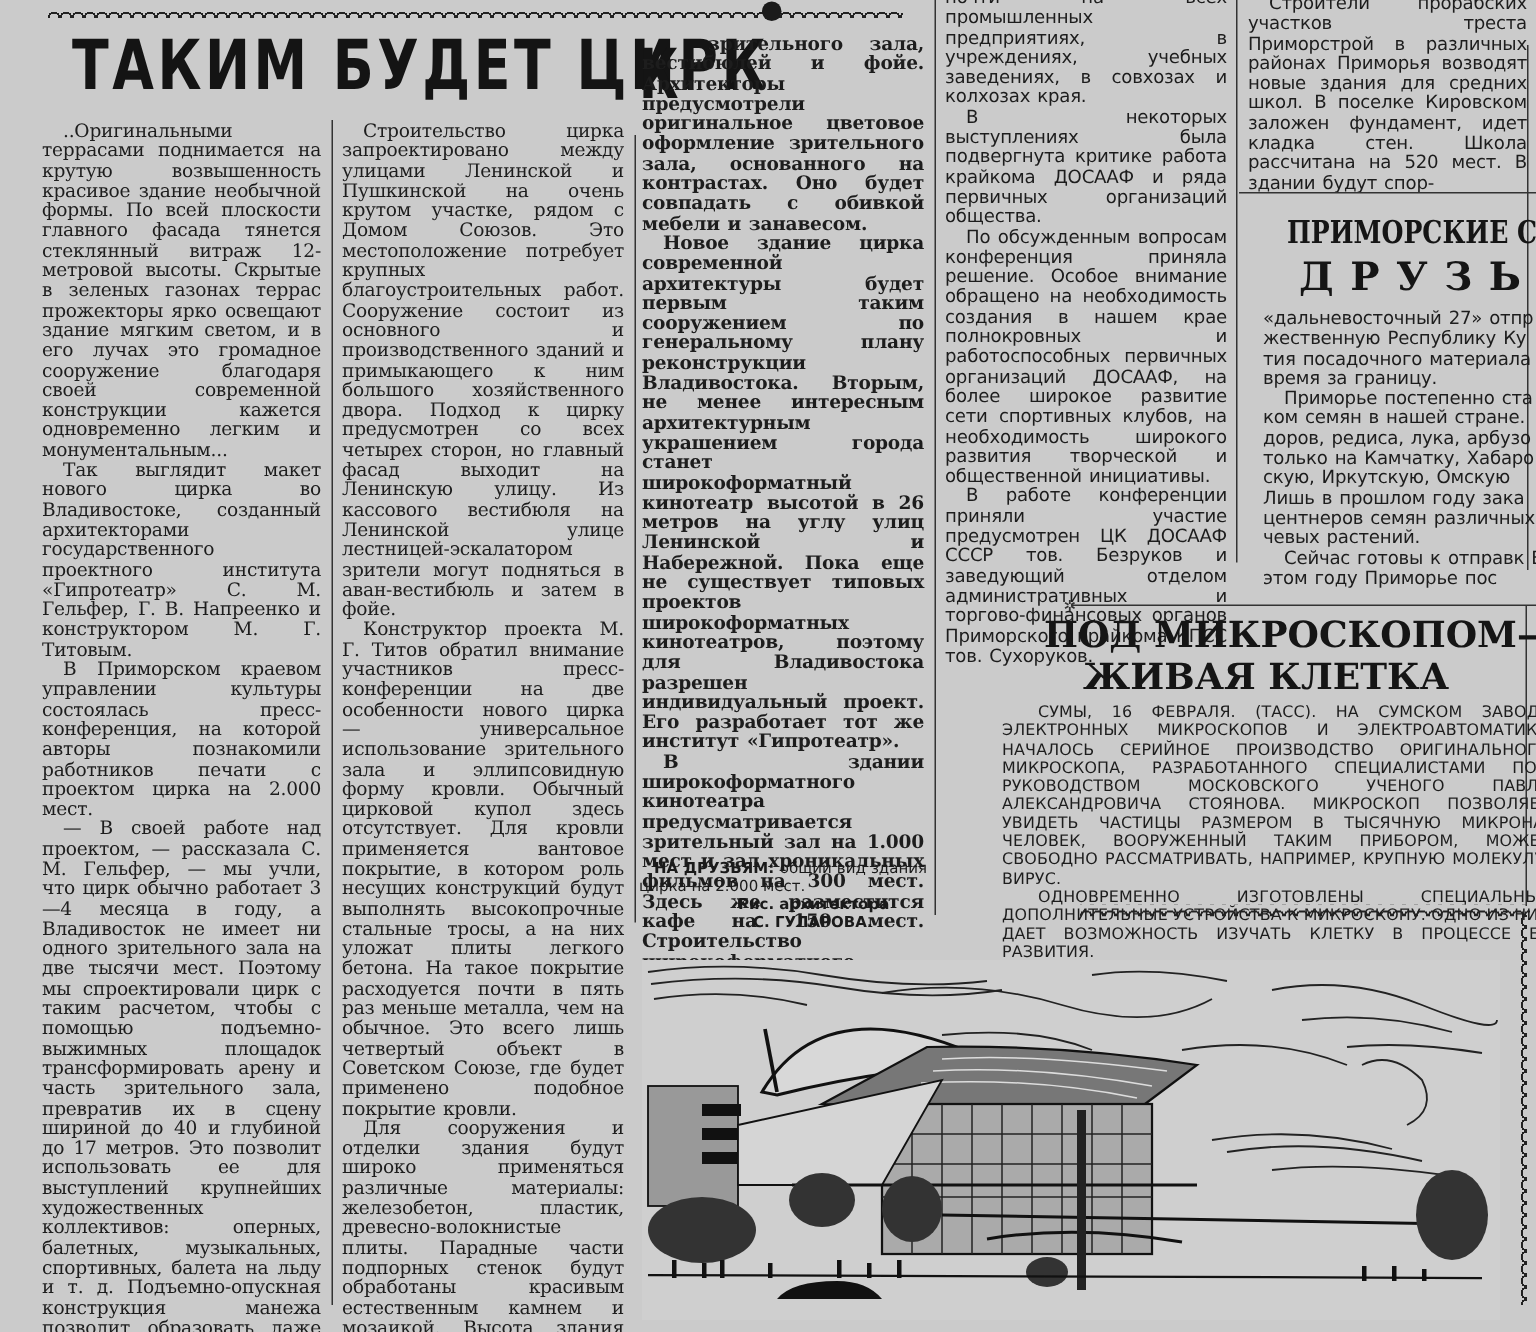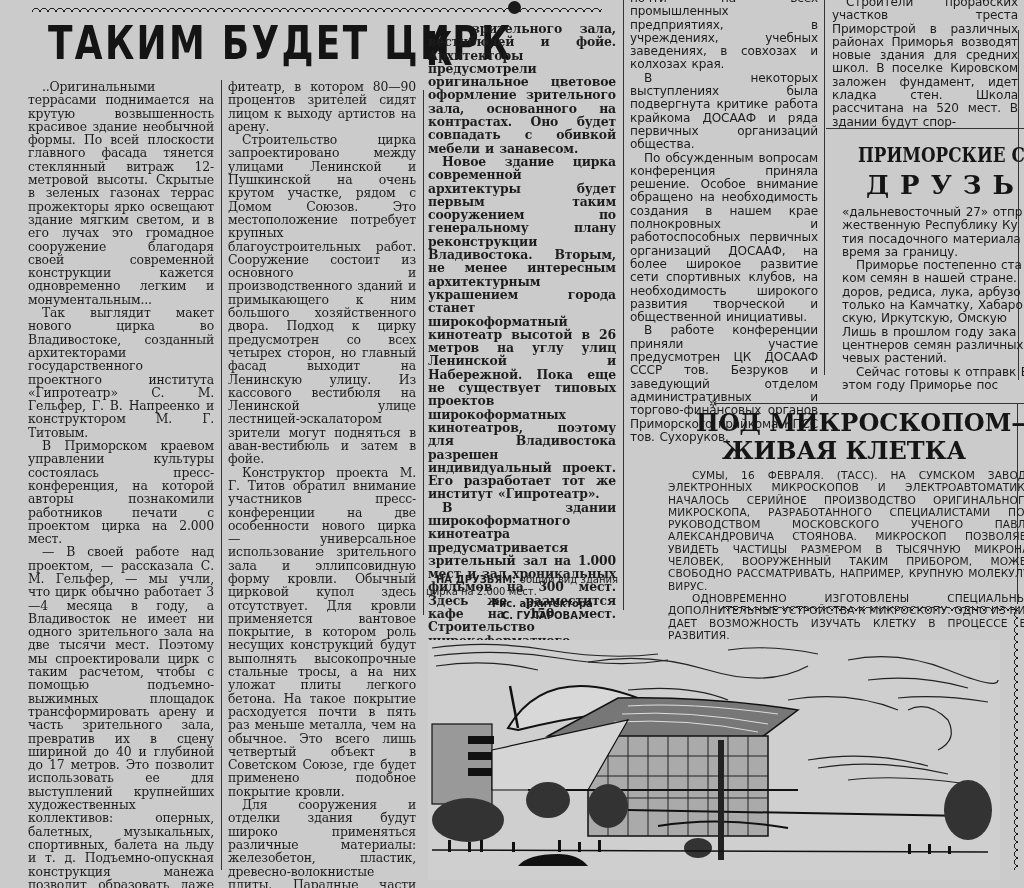--- a/index.html
+++ b/index.html
@@ -71,21 +71,20 @@
 
   <div class="col" style="left:28px; top:80px; width:186px;">
     <p>..Оригинальными террасами поднимается на крутую возвышенность красивое здание необычной формы. По всей плоскости главного фасада тянется стеклянный витраж 12-метровой высоты. Скрытые в зеленых газонах террас прожекторы ярко освещают здание мягким светом, и в его лучах это громадное сооружение благодаря своей современной конструкции кажется одновременно легким и монументальным...</p>
     <p>Так выглядит макет нового цирка во Владивостоке, созданный архитекторами государственного проектного института «Гипротеатр» С. М. Гельфер, Г. В. Напреенко и конструктором М. Г. Титовым.</p>
     <p>В Приморском краевом управлении культуры состоялась пресс-конференция, на которой авторы познакомили работников печати с проектом цирка на 2.000 мест.</p>
     <p>— В своей работе над проектом, — рассказала С. М. Гельфер, — мы учли, что цирк обычно работает 3—4 месяца в году, а Владивосток не имеет ни одного зрительного зала на две тысячи мест. Поэтому мы спроектировали цирк с таким расчетом, чтобы с помощью подъемно-выжимных площадок трансформировать арену и часть зрительного зала, превратив их в сцену шириной до 40 и глубиной до 17 метров. Это позволит использовать ее для выступлений крупнейших художественных коллективов: оперных, балетных, музыкальных, спортивных, балета на льду и т. д. Подъемно-опускная конструкция манежа позволит образовать даже водный бассейн с каскадами и фонтанами. Зал может служить и кинотеатром для обычных и широкоэкранных фильмов.</p>
 
   </div>
 
   <div class="col" style="left:228px; top:80px; width:188px;">
-    <p class="noind">фитеатр, в котором 80—90 процентов зрителей сидят лицом к выходу артистов на арену.</p>
     <p>Строительство цирка запроектировано между улицами Ленинской и Пушкинской на очень крутом участке, рядом с Домом Союзов. Это местоположение потребует крупных благоустроительных работ. Сооружение состоит из основного и производственного зданий и примыкающего к ним большого хозяйственного двора. Подход к цирку предусмотрен со всех четырех сторон, но главный фасад выходит на Ленинскую улицу. Из кассового вестибюля на Ленинской улице лестницей-эскалатором зрители могут подняться в аван-вестибюль и затем в фойе.</p>
     <p>Конструктор проекта М. Г. Титов обратил внимание участников пресс-конференции на две особенности нового цирка — универсальное использование зрительного зала и эллипсовидную форму кровли. Обычный цирковой купол здесь отсутствует. Для кровли применяется вантовое покрытие, в котором роль несущих конструкций будут выполнять высокопрочные стальные тросы, а на них уложат плиты легкого бетона. На такое покрытие расходуется почти в пять раз меньше металла, чем на обычное. Это всего лишь четвертый объект в Советском Союзе, где будет применено подобное покрытие кровли.</p>
     <p>Для сооружения и отделки здания будут широко применяться различные материалы: железобетон, пластик, древесно-волокнистые плиты. Парадные части подпорных стенок будут обработаны красивым естественным камнем и мозаикой. Высота здания цирка 28 метров. Сложные устройства обеспечат скрытое от глаз освещение.</p>
   </div>
 
   <div class="dropcap">К</div>
   <div class="col" style="left:428px; top:22px; width:188px;font-weight:bold;">
     <p class="noind" style="text-indent:44px;">зрительного зала, вестибюлей и фойе. Архитекторы предусмотрели оригинальное цветовое оформление зрительного зала, основанного на контрастах. Оно будет совпадать с обивкой мебели и занавесом.</p>
     <p>Новое здание цирка современной архитектуры будет первым таким сооружением по генеральному плану реконструкции Владивостока. Вторым, не менее интересным архитектурным украшением города станет широкоформатный кинотеатр высотой в 26 метров на углу улиц Ленинской и Набережной. Пока еще не существует типовых проектов широкоформатных кинотеатров, поэтому для Владивостока разрешен индивидуальный проект. Его разработает тот же институт «Гипротеатр».</p>
     <p>В здании широкоформатного кинотеатра предусматривается зрительный зал на 1.000 мест и зал хроникальных фильмов на 300 мест. Здесь же разместится кафе на 150 мест. Строительство широкоформатного кинотеатра начнется в будущем году.</p>

